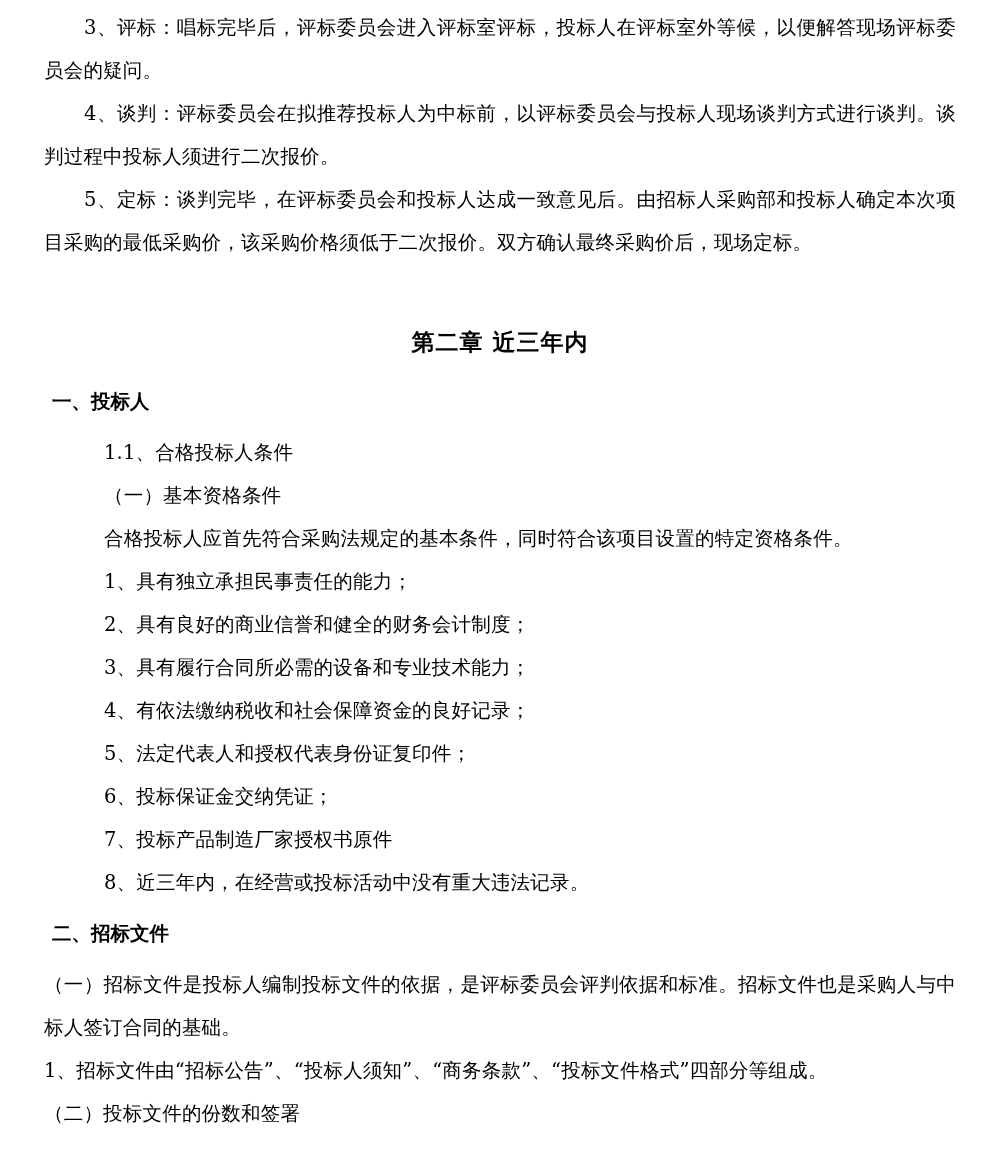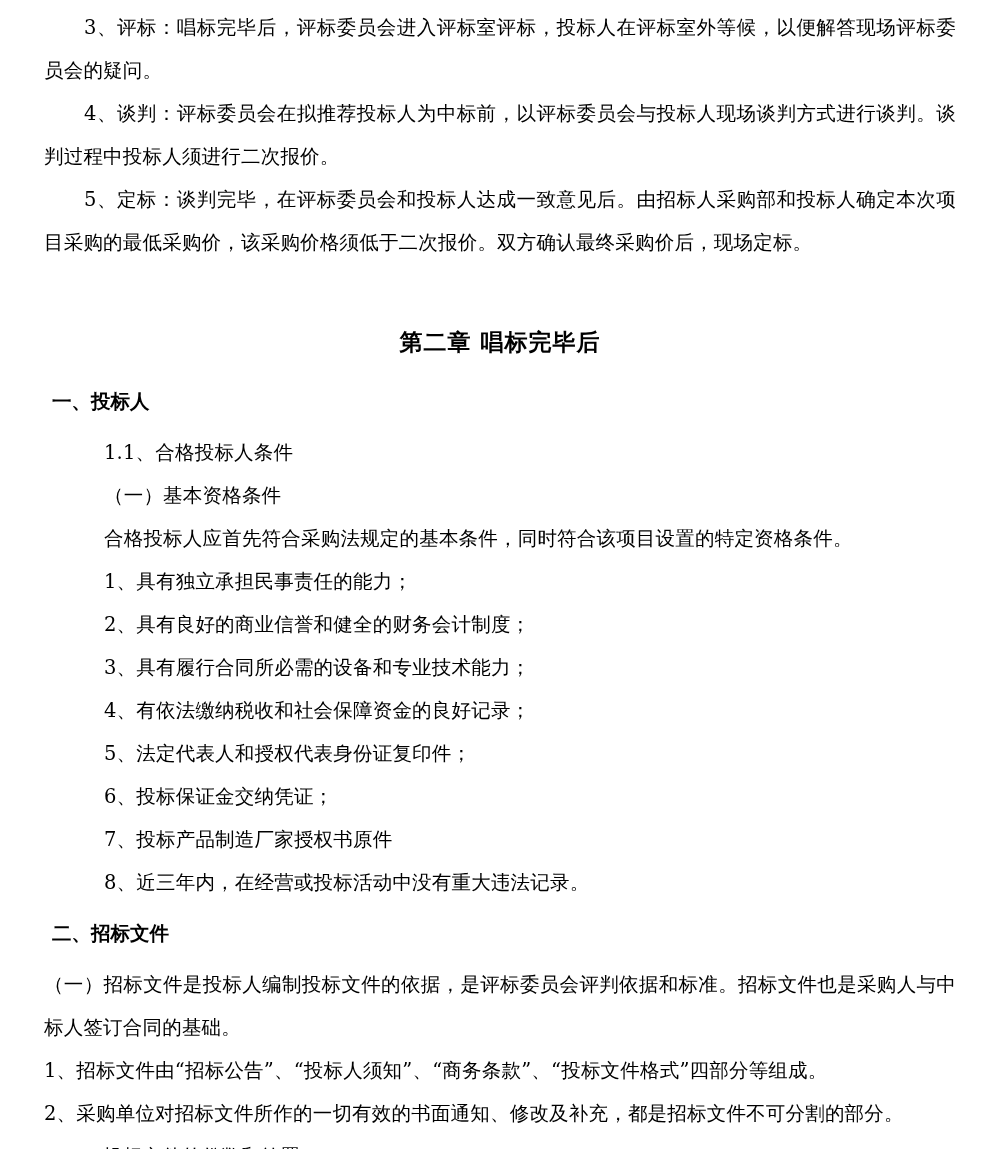--- a/index.html
+++ b/index.html
@@ -64,21 +64,21 @@
 <body>
 
 <div class="page">
 
   <p class="para indent-2">3、评标：唱标完毕后，评标委员会进入评标室评标，投标人在评标室外等候，以便解答现场评标委员会的疑问。</p>
   <p class="para indent-2">4、谈判：评标委员会在拟推荐投标人为中标前，以评标委员会与投标人现场谈判方式进行谈判。谈判过程中投标人须进行二次报价。</p>
   <p class="para indent-2">5、定标：谈判完毕，在评标委员会和投标人达成一致意见后。由招标人采购部和投标人确定本次项目采购的最低采购价，该采购价格须低于二次报价。双方确认最终采购价后，现场定标。</p>
 
   <div class="spacer-lg"></div>
 
-  <h1 class="chapter-title">第二章  唱标完毕后</h1>
+  <h1 class="chapter-title">第二章  近三年内</h1>
 
   <div class="spacer-sm"></div>
 
   <h2 class="heading">一、投标人</h2>
 
   <p class="para indent-3">1.1、合格投标人条件</p>
   <p class="para indent-3">（一）基本资格条件</p>
   <p class="para indent-3">合格投标人应首先符合采购法规定的基本条件，同时符合该项目设置的特定资格条件。</p>
   <p class="para indent-3">1、具有独立承担民事责任的能力；</p>
   <p class="para indent-3">2、具有良好的商业信誉和健全的财务会计制度；</p>
@@ -86,18 +86,17 @@
   <p class="para indent-3">4、有依法缴纳税收和社会保障资金的良好记录；</p>
   <p class="para indent-3">5、法定代表人和授权代表身份证复印件；</p>
   <p class="para indent-3">6、投标保证金交纳凭证；</p>
   <p class="para indent-3">7、投标产品制造厂家授权书原件</p>
   <p class="para indent-3">8、近三年内，在经营或投标活动中没有重大违法记录。</p>
 
   <h2 class="heading">二、招标文件</h2>
 
   <p class="para indent-0">（一）招标文件是投标人编制投标文件的依据，是评标委员会评判依据和标准。招标文件也是采购人与中标人签订合同的基础。</p>
   <p class="para indent-0">1、招标文件由“招标公告”、“投标人须知”、“商务条款”、“投标文件格式”四部分等组成。</p>
-  <p class="para indent-0">2、采购单位对招标文件所作的一切有效的书面通知、修改及补充，都是招标文件不可分割的部分。</p>
   <p class="para indent-0">（二）投标文件的份数和签署</p>
 
   <p class="para indent-3"></p>
 
 </div>
 
 </body></html>

